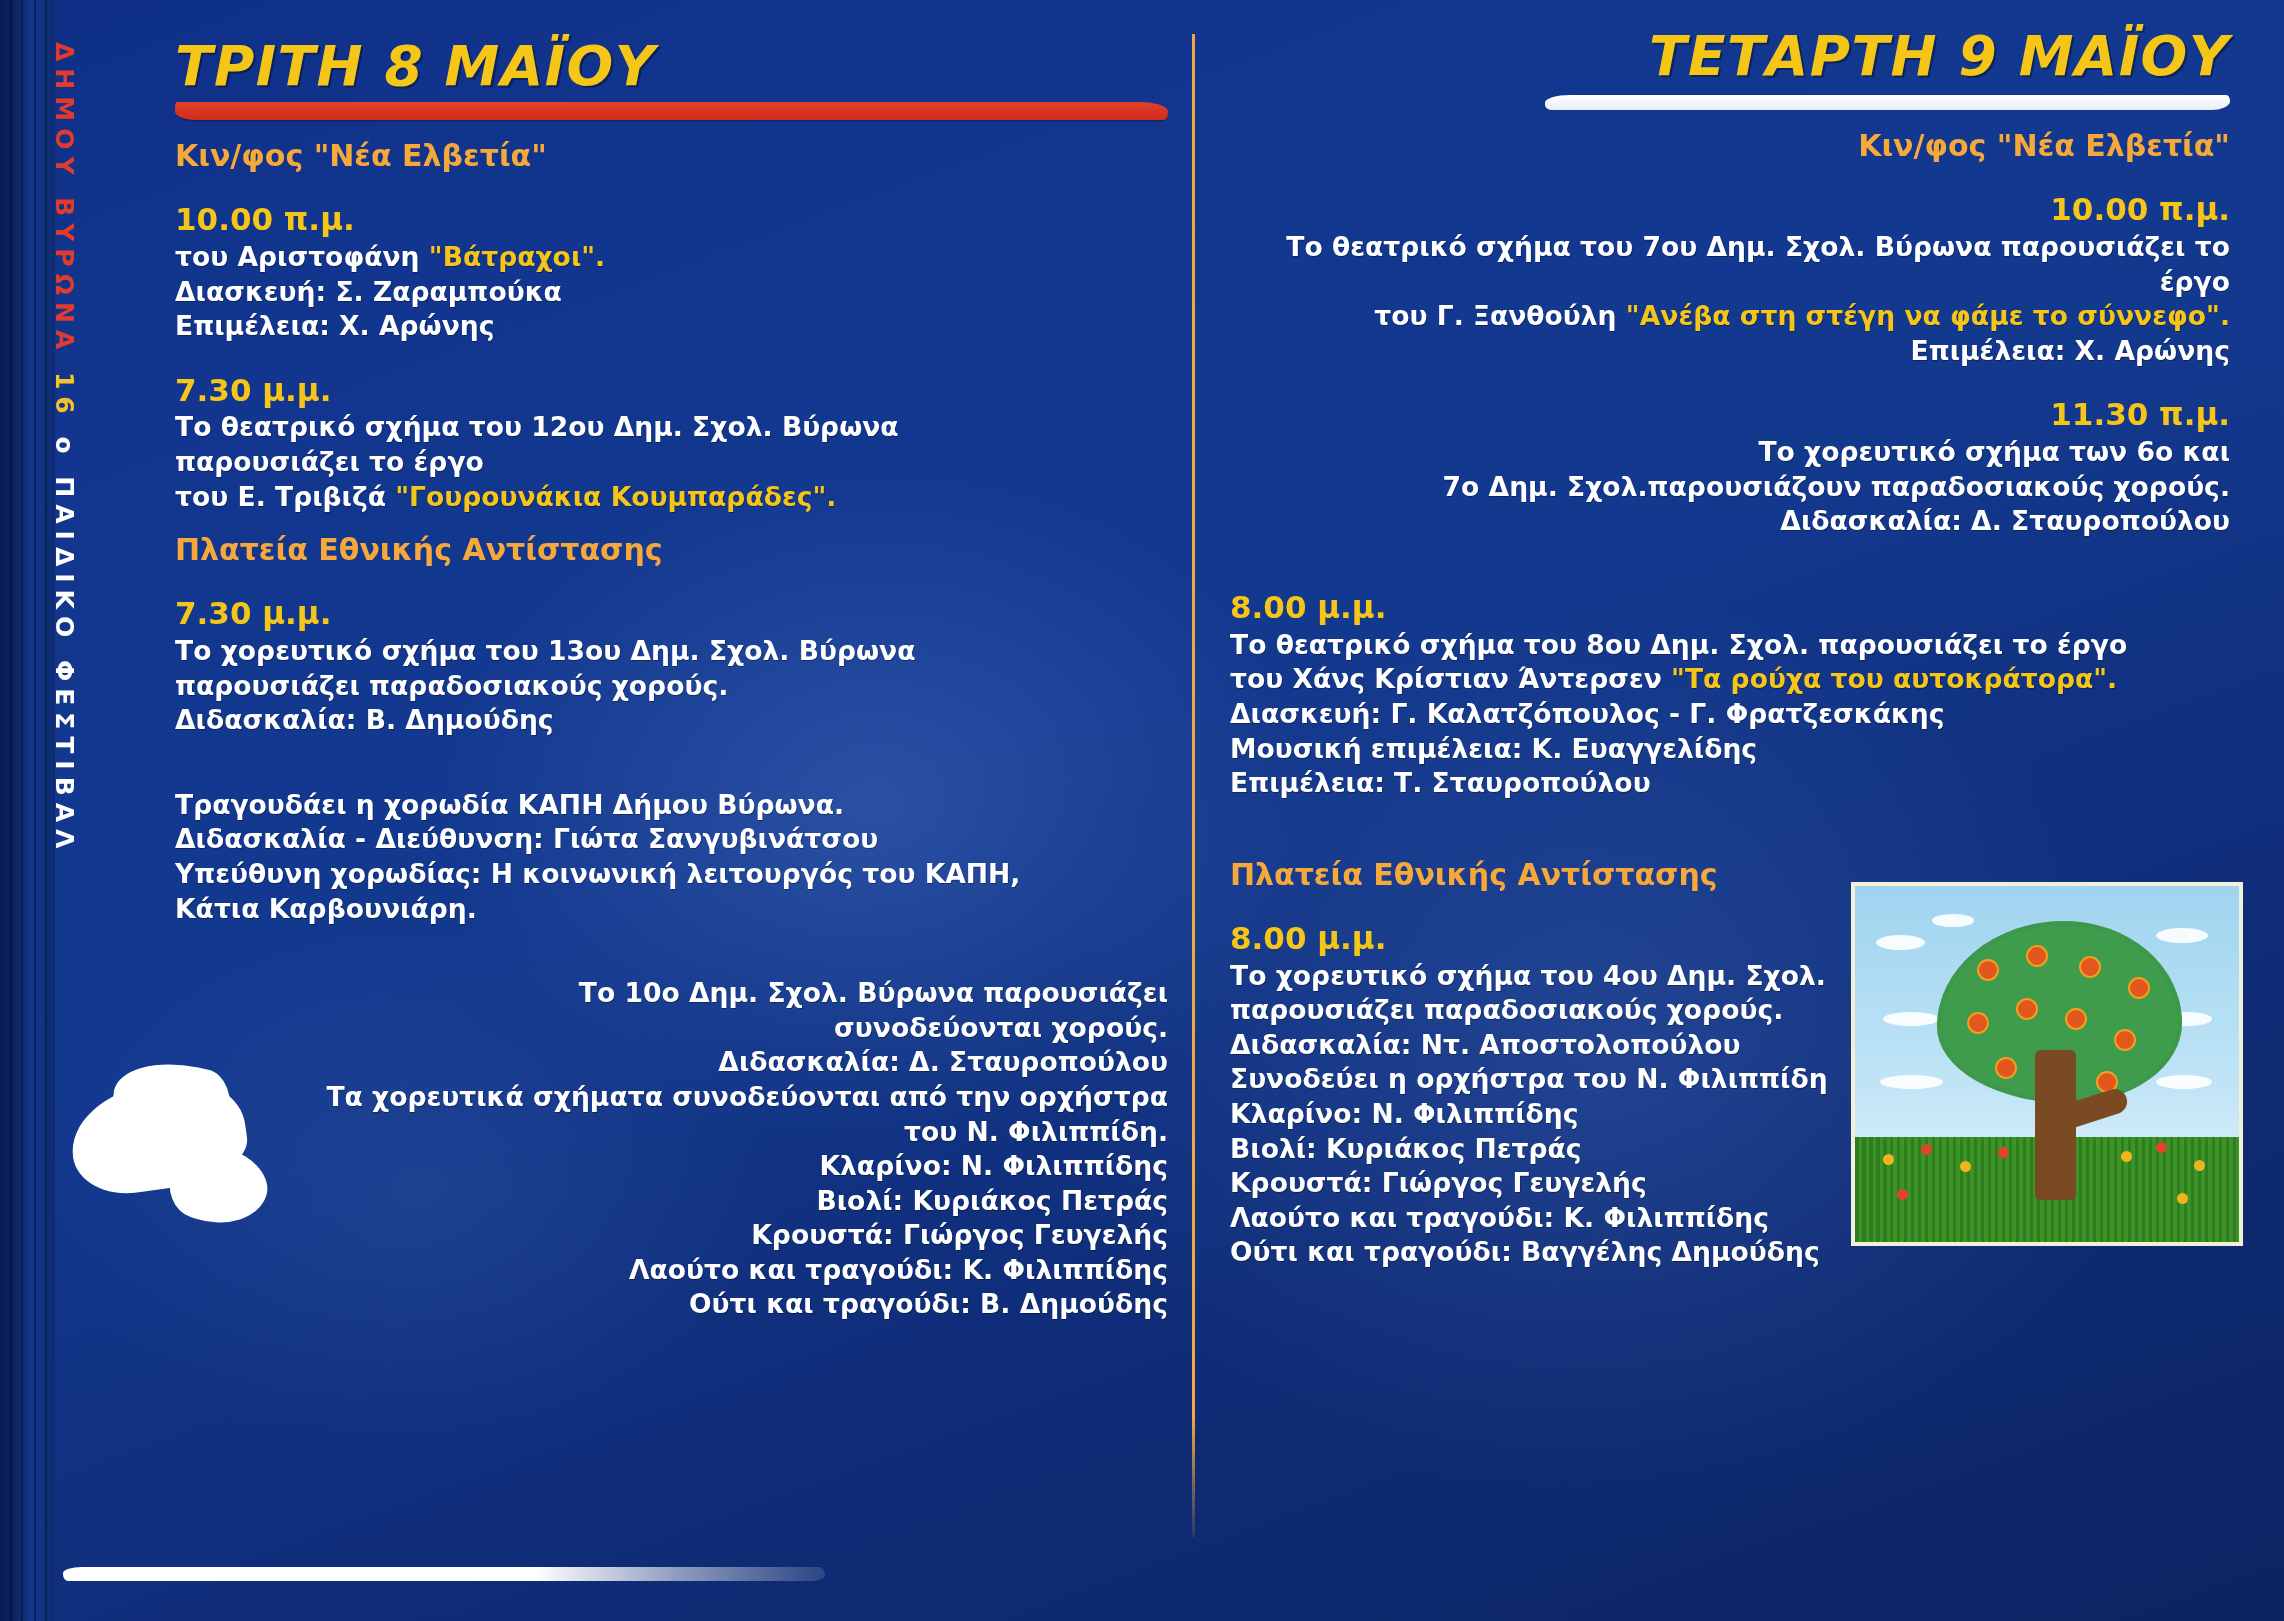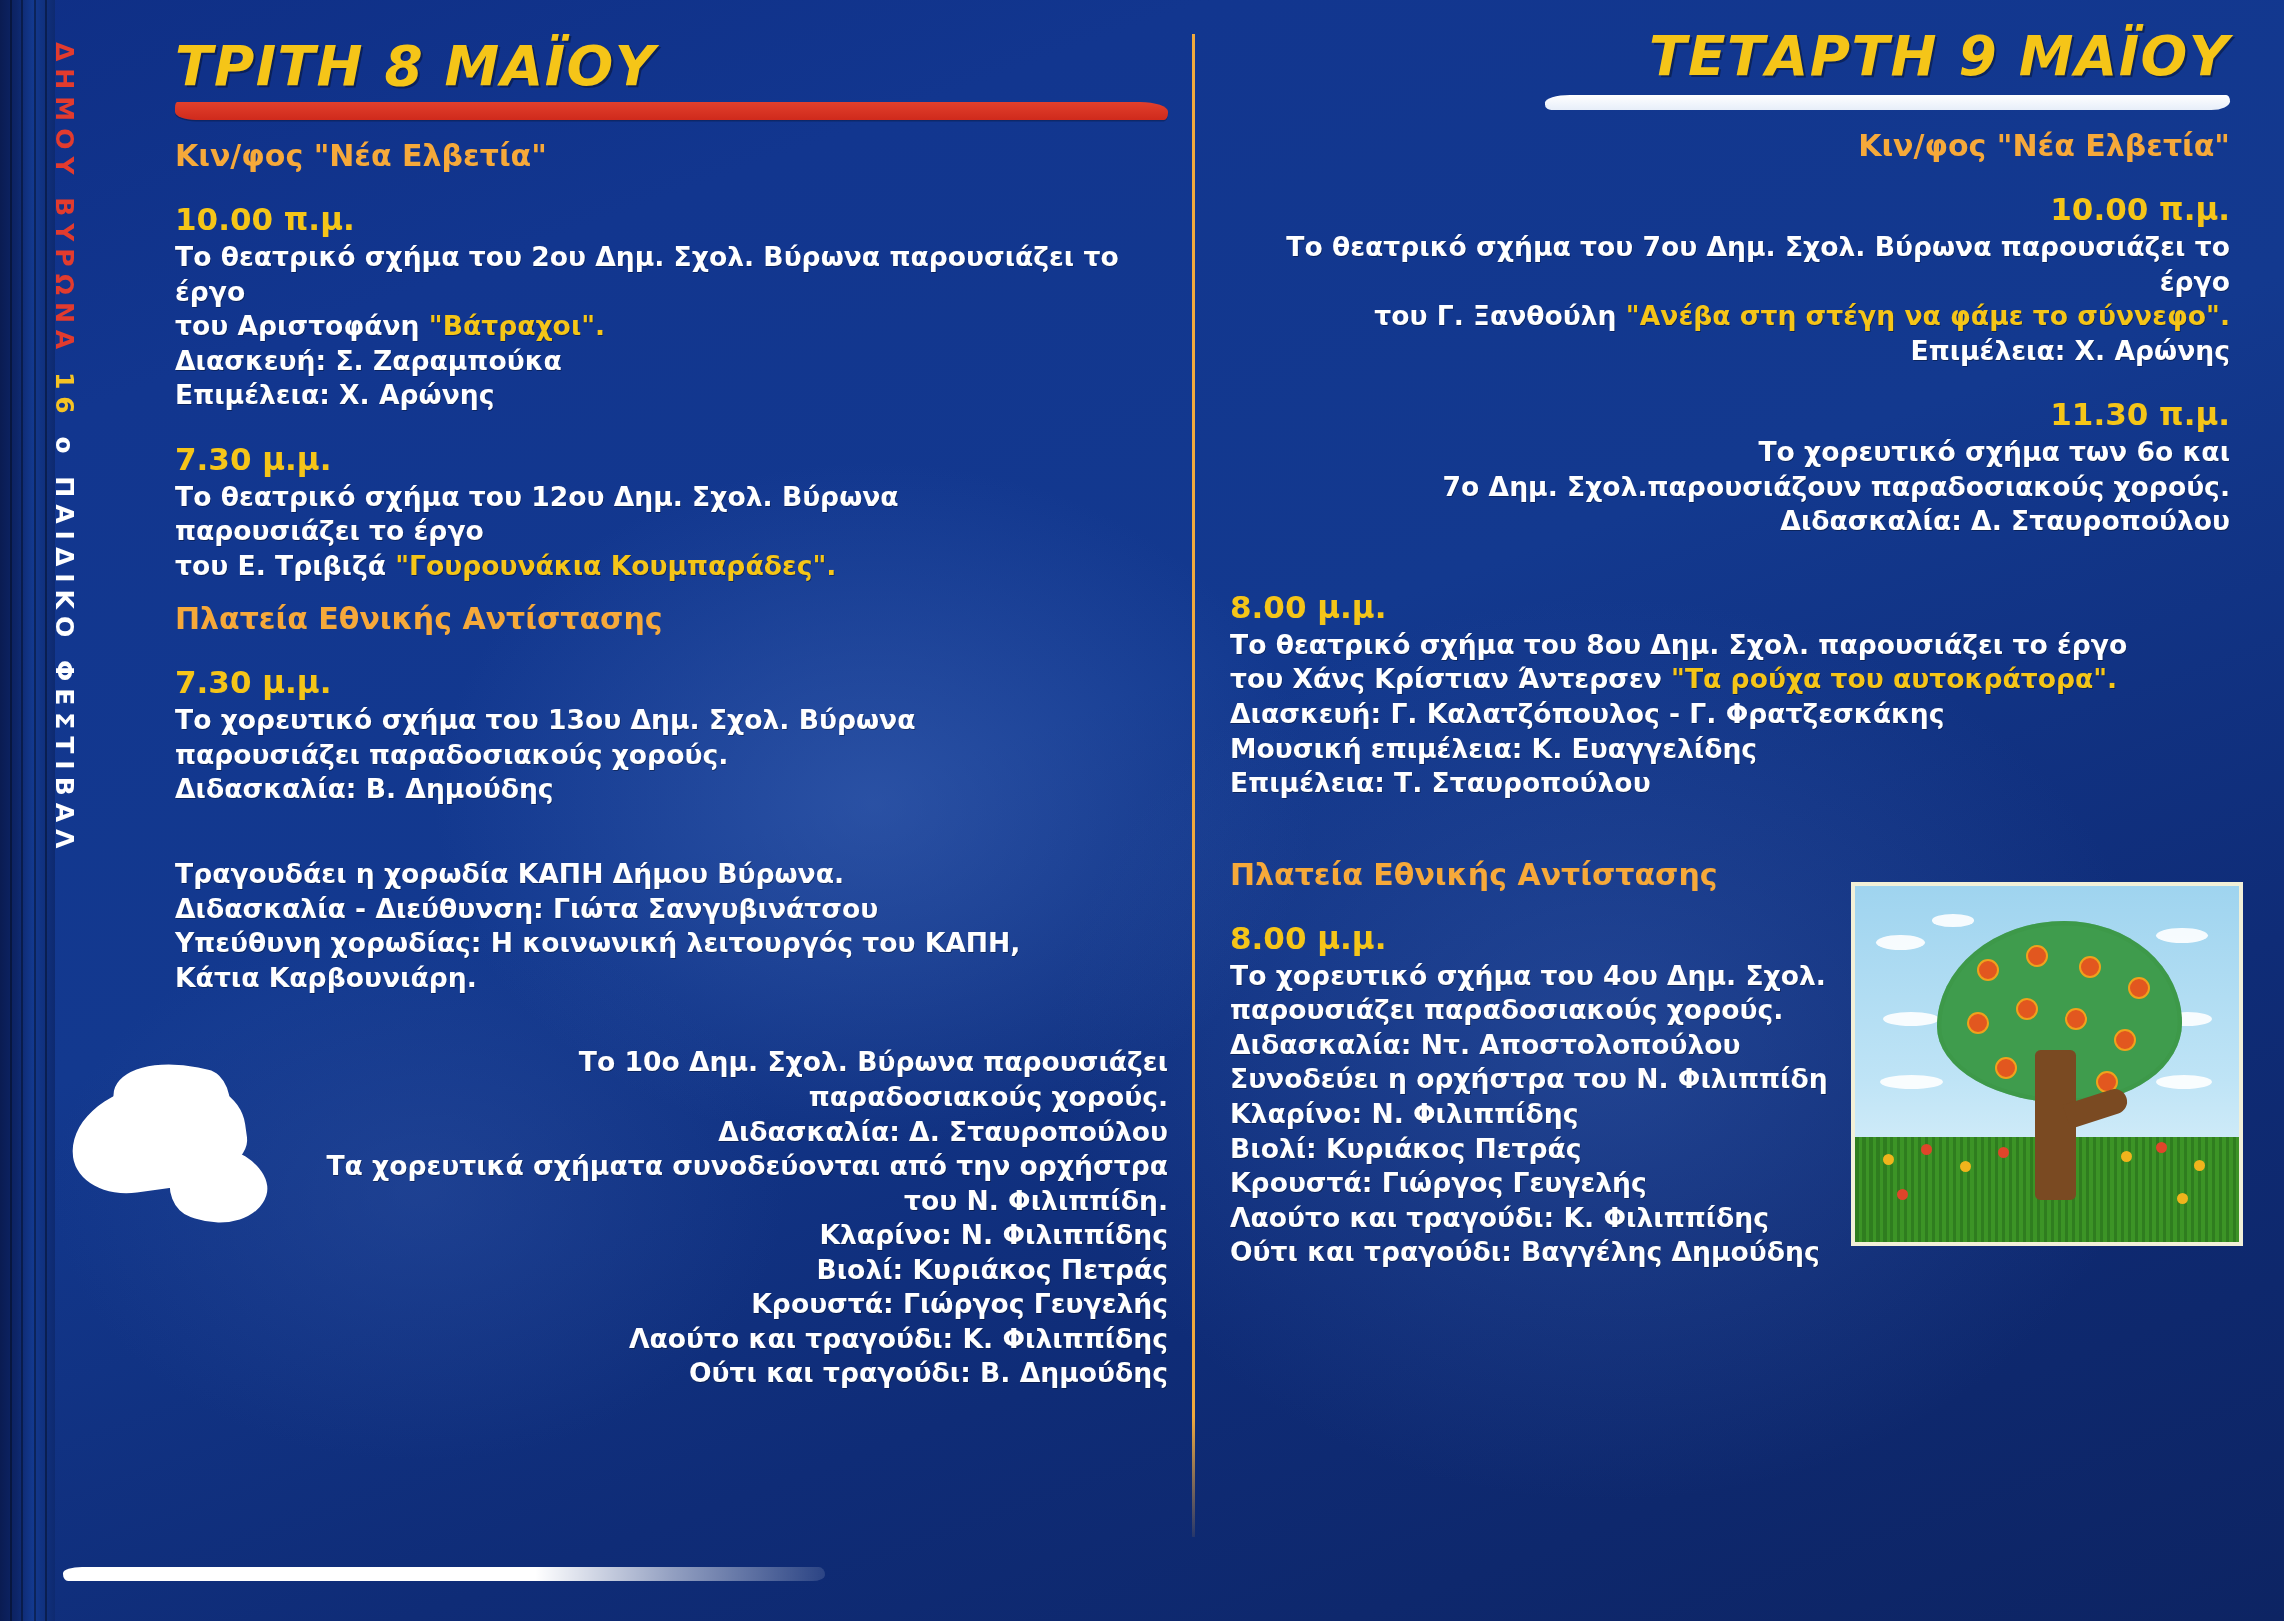--- a/index.html
+++ b/index.html
@@ -259,21 +259,20 @@
   <div class="col col-left">
     <div class="title-left">
       <h1 class="day">ΤΡΙΤΗ 8 ΜΑΪΟΥ</h1>
       <div class="brush-red"></div>
     </div>
 
     <div class="venue">Κιν/φος "Νέα Ελβετία"</div>
 
     <div class="block">
       <div class="time">10.00 π.μ.</div>
-      <p class="line">Το θεατρικό σχήμα του 2ου Δημ. Σχολ. Βύρωνα παρουσιάζει το έργο</p>
       <p class="line"><span>του Αριστοφάνη </span><span class="work">"Βάτραχοι".</span></p>
       <p class="line">Διασκευή: Σ. Ζαραμπούκα</p>
       <p class="line">Επιμέλεια: Χ. Αρώνης</p>
     </div>
 
     <div class="block">
       <div class="time">7.30 μ.μ.</div>
       <p class="line">Το θεατρικό σχήμα του 12ου Δημ. Σχολ. Βύρωνα</p>
       <p class="line"> παρουσιάζει το έργο</p>
       <p class="line"><span>του Ε. Τριβιζά </span><span class="work">"Γουρουνάκια Κουμπαράδες".</span></p>
@@ -294,21 +293,21 @@
       <p class="line">Τραγουδάει η χορωδία ΚΑΠΗ Δήμου Βύρωνα.</p>
       <p class="line">Διδασκαλία - Διεύθυνση: Γιώτα Σανγυβινάτσου</p>
       <p class="line">Υπεύθυνη χορωδίας: Η κοινωνική λειτουργός του ΚΑΠΗ,</p>
       <p class="line">Κάτια Καρβουνιάρη.</p>
     </div>
 
     <div class="gap-sm"></div>
 
     <div class="block">
       <p class="line right">Το 10ο Δημ. Σχολ. Βύρωνα παρουσιάζει</p>
-      <p class="line right">παραδοσιακούς χορούς.</p>
+      <p class="line right">συνοδεύονται χορούς.</p>
       <p class="line right">Διδασκαλία: Δ. Σταυροπούλου</p>
       <p class="line right">Τα χορευτικά σχήματα συνοδεύονται από την ορχήστρα</p>
       <p class="line right">του Ν. Φιλιππίδη.</p>
       <p class="line right">Κλαρίνο: Ν. Φιλιππίδης</p>
       <p class="line right">Βιολί: Κυριάκος Πετράς</p>
       <p class="line right">Κρουστά: Γιώργος Γευγελής</p>
       <p class="line right">Λαούτο και τραγούδι: Κ. Φιλιππίδης</p>
       <p class="line right">Ούτι και τραγούδι: Β. Δημούδης</p>
     </div>
   </div>

